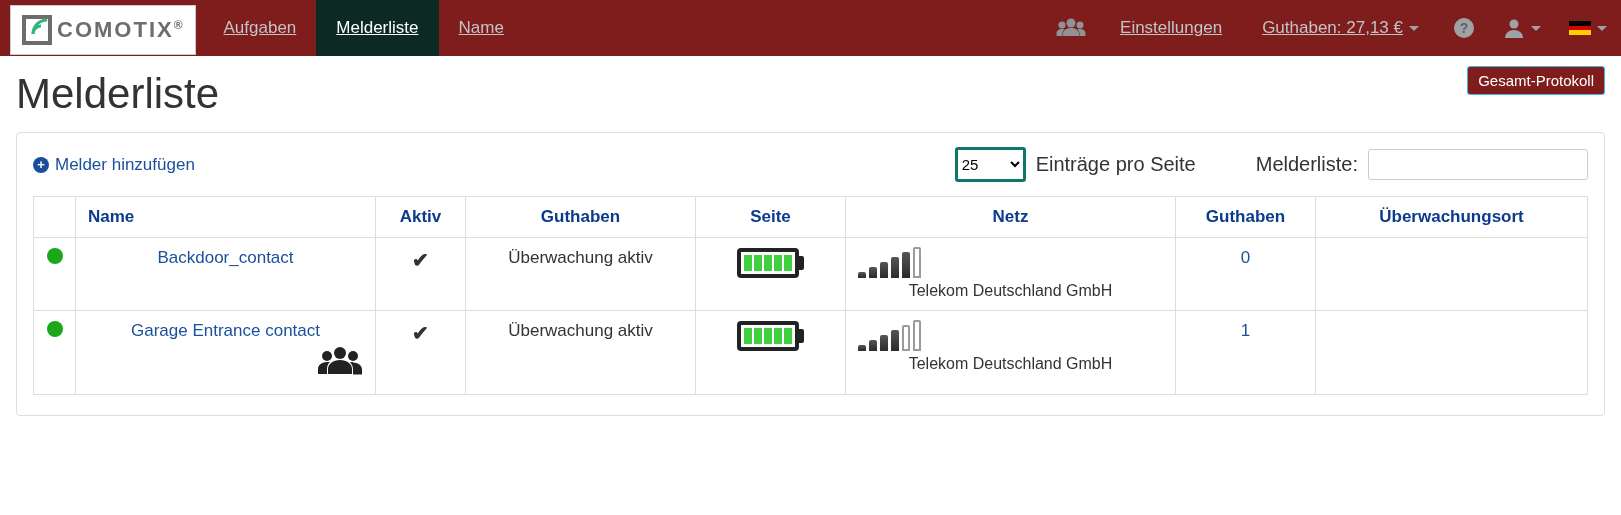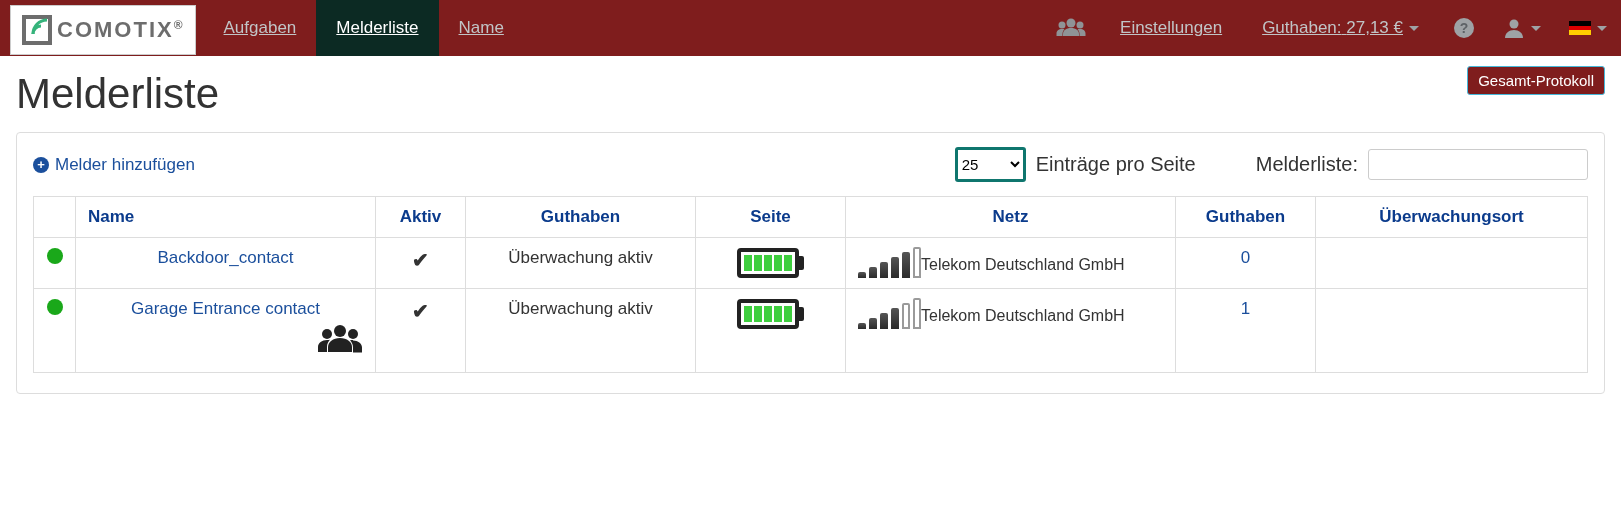--- a/index.html
+++ b/index.html
@@ -199,21 +199,21 @@
   .battery-tip {
     width: 5px; height: 14px;
     background: #222;
     border-radius: 0 2px 2px 0;
   }
   .battery-cell {
     flex: 1;
     background: #3fcf3f;
   }
 
-  .netz-inner { display: flex; flex-direction: row; align-items: center; }
+  .netz-inner { display: flex; flex-direction: column; }
   .provider { margin-top: 4px; font-size: 16px; }
 
   .mit-link { color: #1b4f9c; cursor: pointer; }
 
   .signal { display: flex; align-items: flex-end; gap: 3px; height: 30px; }
   .bar { width: 8px; border-radius: 2px 2px 0 0; }
   .bar.filled { background: linear-gradient(to bottom,#555,#2b2b2b); }
   .bar.empty  { background: #fff; border: 2px solid #9a9a9a; }
   .b1{height:6px}.b2{height:11px}.b3{height:16px}.b4{height:21px}.b5{height:26px}.b6{height:31px}
 </style>

